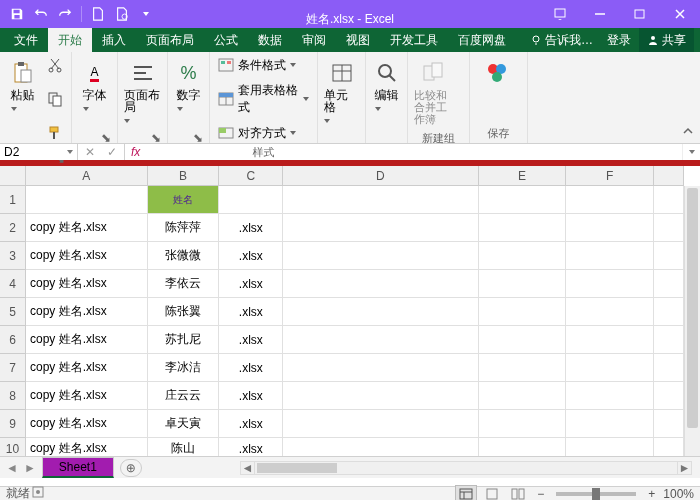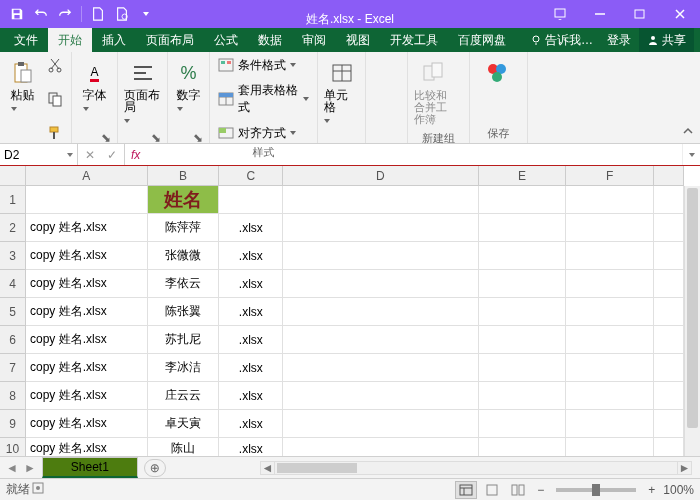--- a/index.html
+++ b/index.html
@@ -24,54 +24,54 @@
 .rgroup-label{font-size:11px;text-align:center;color:#666;padding:2px 0;position:relative}
 .dialog-launcher{position:absolute;right:2px;bottom:2px;width:10px;height:10px;cursor:pointer}
 .big-btn{display:flex;flex-direction:column;align-items:center;width:46px;padding:4px 2px;cursor:pointer}
 .big-btn.disabled{opacity:.45;cursor:default}
 .big-icon{width:28px;height:28px;display:flex;align-items:center;justify-content:center;margin-bottom:2px}
 .big-label{font-size:11px;text-align:left;line-height:12px}
 .small-col{display:flex;flex-direction:column;gap:14px}
 .small-btn{height:20px;padding:1px 4px;display:flex;align-items:center;gap:4px;cursor:pointer;font-size:11px}
 .small-btn svg,.small-btn .ico{width:16px;height:16px;flex-shrink:0}
 .collapse-btn{position:absolute;right:4px;bottom:4px;width:16px;height:16px;cursor:pointer;display:flex;align-items:center;justify-content:center}
-.namebox-row{height:22px;border-bottom:1px solid #b91c1c;display:flex;align-items:stretch;background:#fff}
+.namebox-row{height:22px;border-bottom:6px solid #b91c1c;display:flex;align-items:stretch;background:#fff}
 .namebox{width:78px;border-right:1px solid #d0d0d0;display:flex;align-items:center;padding:0 4px;background:#fff;position:relative}
 .namebox input{border:none;outline:none;width:100%;font-size:12px}
 .namebox-dd{width:14px;display:flex;align-items:center;justify-content:center;color:#777}
 .fx-btns{border-right:1px solid #d0d0d0;display:flex;align-items:center;padding:0 4px;gap:6px;color:#999}
 .fx-btns span{cursor:pointer;width:16px;text-align:center}
 .fx-label{padding:0 6px;display:flex;align-items:center;font-style:italic;color:#be185d}
 .formula-bar{flex:1;display:flex;align-items:center;padding:0 4px}
 .formula-bar input{border:none;outline:none;width:100%}
 .fbar-expand{width:18px;display:flex;align-items:center;justify-content:center;color:#777;cursor:pointer;border-left:1px solid #eee}
 .grid-area{position:absolute;top:166px;left:0;right:0;bottom:44px;overflow:hidden;background:#fff}
 .corner{position:absolute;left:0;top:0;width:26px;height:20px;background:#f0f0f0;border-right:1px solid #ccc;border-bottom:1px solid #ccc}
 .col-headers{position:absolute;left:26px;top:0;right:16px;height:20px;display:flex;background:#f0f0f0;border-bottom:1px solid #ccc}
 .ch{border-right:1px solid #ccc;display:flex;align-items:center;justify-content:center;color:#555;height:100%}
 .row-headers{position:absolute;left:0;top:20px;bottom:0;width:26px;background:#f0f0f0;border-right:1px solid #ccc}
 .rh{height:28px;border-bottom:1px solid #ccc;display:flex;align-items:center;justify-content:center;color:#555}
 .cells{position:absolute;left:26px;top:20px;right:16px;bottom:0}
 .row{display:flex;height:28px}
 .cell{border-right:1px solid #e0e0e0;border-bottom:1px solid #e0e0e0;display:flex;align-items:center;padding:0 4px;overflow:hidden;white-space:nowrap}
-.cell.hdr{background:#8ebd48;color:#7f1d1d;justify-content:center;font-weight:bold;font-size:19px}
+.cell.hdr{background:#8ebd48;color:#4c1d95;justify-content:center;font-weight:normal;font-size:10px}
 .cell.center{justify-content:center}
 .vscroll{position:absolute;right:0;top:20px;bottom:0;width:16px;background:#f0f0f0;border-left:1px solid #ddd}
 .vthumb{position:absolute;left:2px;right:2px;top:2px;height:240px;background:#cdcdcd;border-radius:2px}
 .sheet-tabs{position:absolute;bottom:22px;left:0;right:0;height:22px;background:#f3f3f3;border-top:1px solid #d0d0d0;display:flex;align-items:center}
 .st-nav{display:flex;padding:0 6px;gap:6px;color:#888}
 .st-nav span{cursor:pointer}
-.st-tab{padding:2px 28px;background:#4d7c0f;border:1px solid #ccc;border-bottom:2px solid #0e6535;cursor:pointer}
+.st-tab{padding:2px 16px;background:#a21caf;border:1px solid #ccc;border-bottom:2px solid #0e6535;cursor:pointer}
 .st-add{width:22px;height:18px;border:1px solid #ccc;border-radius:9px;margin-left:6px;display:flex;align-items:center;justify-content:center;cursor:pointer;color:#666}
 .hscroll{flex:1;margin:0 8px;background:#f0f0f0;height:14px;border:1px solid #ddd;position:relative}
 .hscroll-l,.hscroll-r{position:absolute;top:0;bottom:0;width:14px;display:flex;align-items:center;justify-content:center;color:#777}
 .hscroll-l{left:0;border-right:1px solid #ddd}
 .hscroll-r{right:0;border-left:1px solid #ddd}
 .hthumb{position:absolute;left:16px;width:80px;top:1px;bottom:1px;background:#cdcdcd}
-.statusbar{position:absolute;bottom:0;left:0;right:0;height:22px;background:#f3f3f3;border-top:1px solid #d0d0d0;display:flex;align-items:center;padding:0 6px;gap:2px;color:#555;font-size:11px}
+.statusbar{position:absolute;bottom:0;left:0;right:0;height:14px;background:#f3f3f3;border-top:1px solid #d0d0d0;display:flex;align-items:center;padding:0 6px;gap:2px;color:#555;font-size:11px}
 .sb-right{margin-left:auto;display:flex;align-items:center;gap:4px}
 .view-btn{width:22px;height:18px;display:flex;align-items:center;justify-content:center;cursor:pointer;border:1px solid transparent}
 .view-btn.active{background:#e0e0e0;border-color:#bbb}
 .zoom-slider{width:80px;height:4px;background:#bbb;position:relative;margin:0 4px}
 .zoom-slider .tk{position:absolute;top:-3px;width:1px;height:10px;background:#888;left:50%}
 .zoom-slider .handle{position:absolute;top:-4px;width:8px;height:12px;background:#777;left:50%;transform:translateX(-50%)}
 .chevron-down{display:inline-block;width:0;height:0;border-left:3px solid transparent;border-right:3px solid transparent;border-top:4px solid currentColor}
 .colwA{width:122px}.colwB{width:72px}.colwC{width:64px}.colwD{width:196px}.colwE{width:88px}.colwF{width:88px}.colwG{width:30px}
 </style>
 </head>
@@ -293,20 +293,31 @@
               <line x1="12" y1="4" x2="12" y2="20" stroke="#555"></line>
             </svg>
           </div>
           <div class="big-label"><span>单元格</span><br><span class="chevron-down" style="border-top-color:#666"></span></div>
         </div>
       </div>
     <div class="rgroup-label"></div>
   </div>
 
   <div class="rgroup" style="width:42px">
+    <div class="rgroup-body">
+        <div class="big-btn">
+          <div class="big-icon">
+            <svg width="24" height="24" viewBox="0 0 24 24">
+              <circle cx="10" cy="10" r="6" fill="none" stroke="#555" stroke-width="2"></circle>
+              <line x1="14" y1="14" x2="20" y2="20" stroke="#555" stroke-width="2"></line>
+            </svg>
+          </div>
+          <div class="big-label"><span>编辑</span><br><span class="chevron-down" style="border-top-color:#666"></span></div>
+        </div>
+      </div>
     <div class="rgroup-label"></div>
   </div>
 
   <div class="rgroup" style="width:62px">
     <div class="rgroup-body">
         <div class="big-btn disabled">
           <div class="big-icon">
             <svg width="26" height="26" viewBox="0 0 26 26">
               <rect x="2" y="6" width="10" height="14" fill="none" stroke="#888"></rect>
               <rect x="10" y="3" width="10" height="14" fill="#fff" stroke="#888"></rect>

